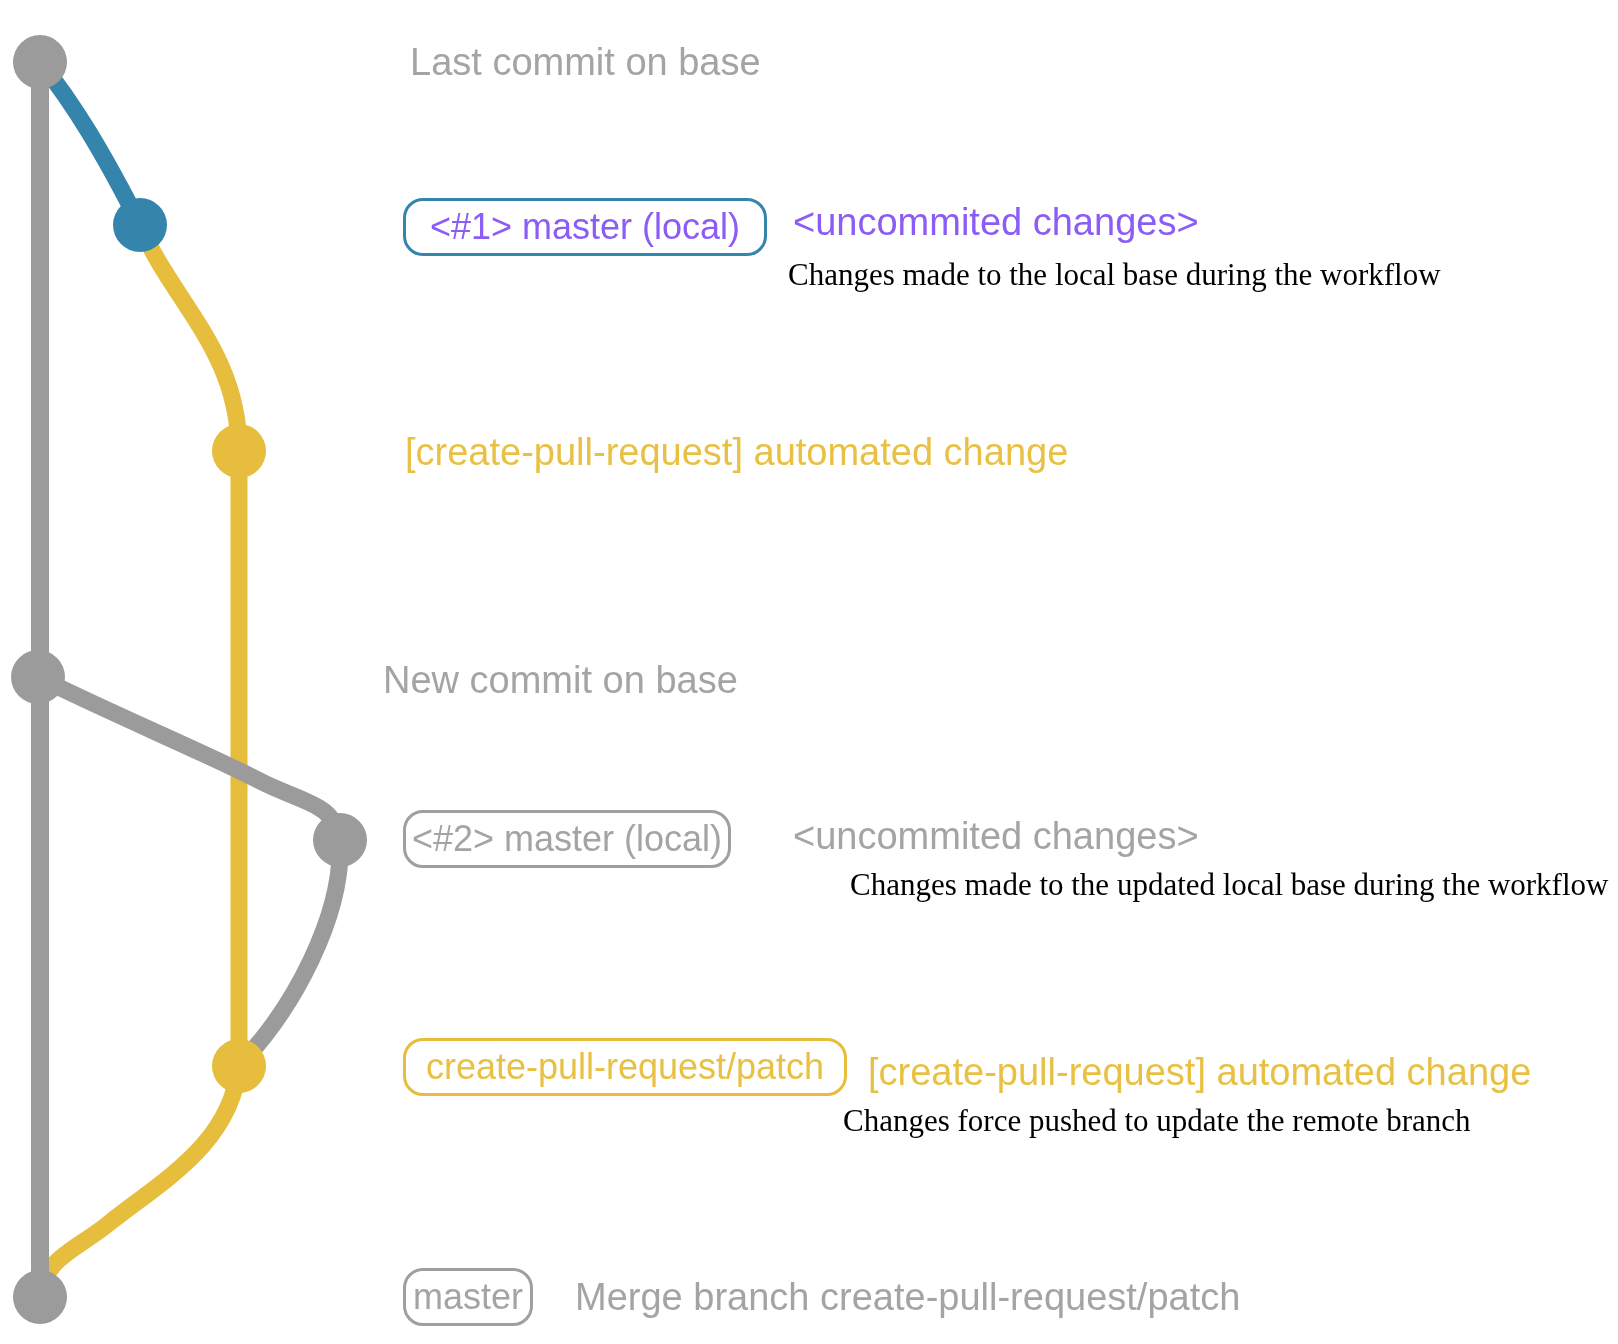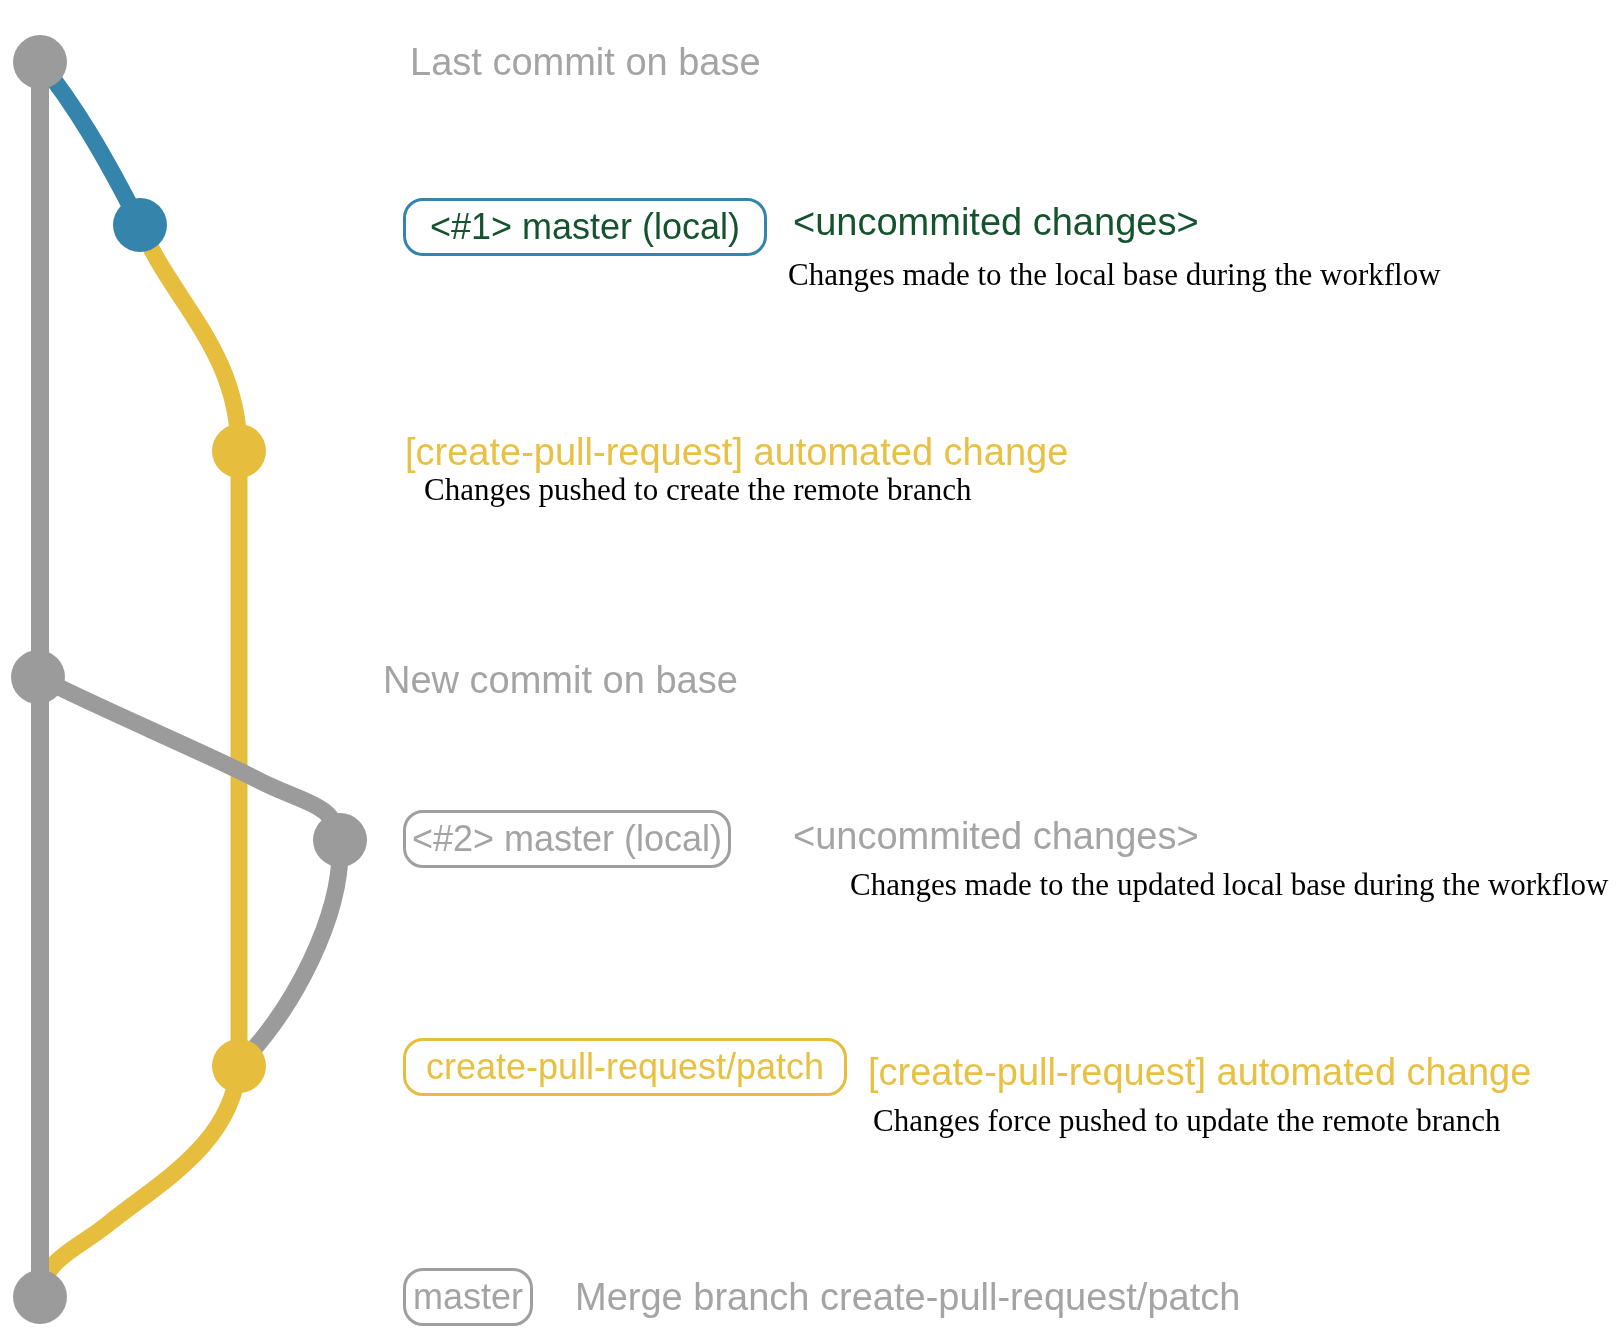--- a/index.html
+++ b/index.html
@@ -34,21 +34,21 @@
     border:3px solid;
     border-radius:20px;
     display:flex;
     align-items:center;
     justify-content:center;
     font-family:"Liberation Sans",sans-serif;
     font-size:36px;
     white-space:nowrap;
   }
   .c-gray{color:#a4a4a4;}
-  .c-blue{color:#14532d;}
+  .c-blue{color:#8b5cf6;}
   .c-yellow{color:#e8c144;}
   .b-gray{border-color:#9f9f9f;}
   .b-blue{border-color:#3484ab;}
   .b-yellow{border-color:#e6bd3c;}
 </style>
 </head>
 <body>
 
 <div id="diagram">
 
@@ -75,34 +75,33 @@
 
   <div class="lbl c-gray" style="left:410px;top:30px;">Last commit on base</div>
 
   <div class="badge b-blue c-blue" style="left:403px;top:188px;width:364px;">
     <span>&lt;#1&gt; master (local)</span>
   </div>
   <div class="lbl c-blue" style="left:793px;top:190px;">&lt;uncommited changes&gt;</div>
   <div class="serif" style="left:788px;top:246px;">Changes made to the local base during the workflow</div>
 
   <div class="lbl c-yellow" style="left:405px;top:420px;">[create-pull-request] automated change</div>
-  <div class="serif" style="left:424px;top:461px;">Changes pushed to create the remote branch</div>
 
   <div class="lbl c-gray" style="left:383px;top:648px;">New commit on base</div>
 
   <div class="badge b-gray c-gray" style="left:403px;top:800px;width:328px;">
     <span>&lt;#2&gt; master (local)</span>
   </div>
   <div class="lbl c-gray" style="left:793px;top:804px;">&lt;uncommited changes&gt;</div>
   <div class="serif" style="left:850px;top:856px;">Changes made to the updated local base during the workflow</div>
 
   <div class="badge b-yellow c-yellow" style="left:403px;top:1028px;width:444px;">
     <span>create-pull-request/patch</span>
   </div>
   <div class="lbl c-yellow" style="left:868px;top:1040px;">[create-pull-request] automated change</div>
-  <div class="serif" style="left:873px;top:1092px;text-align:center;">Changes force pushed to update the remote branch</div>
+  <div class="serif" style="left:843px;top:1092px;text-align:center;">Changes force pushed to update the remote branch</div>
 
   <div class="badge b-gray c-gray" style="left:403px;top:1258px;width:130px;">
     <span>master</span>
   </div>
   <div class="lbl c-gray" style="left:575px;top:1265px;">Merge branch create-pull-request/patch</div>
 
 </div>
 
 </body></html>

